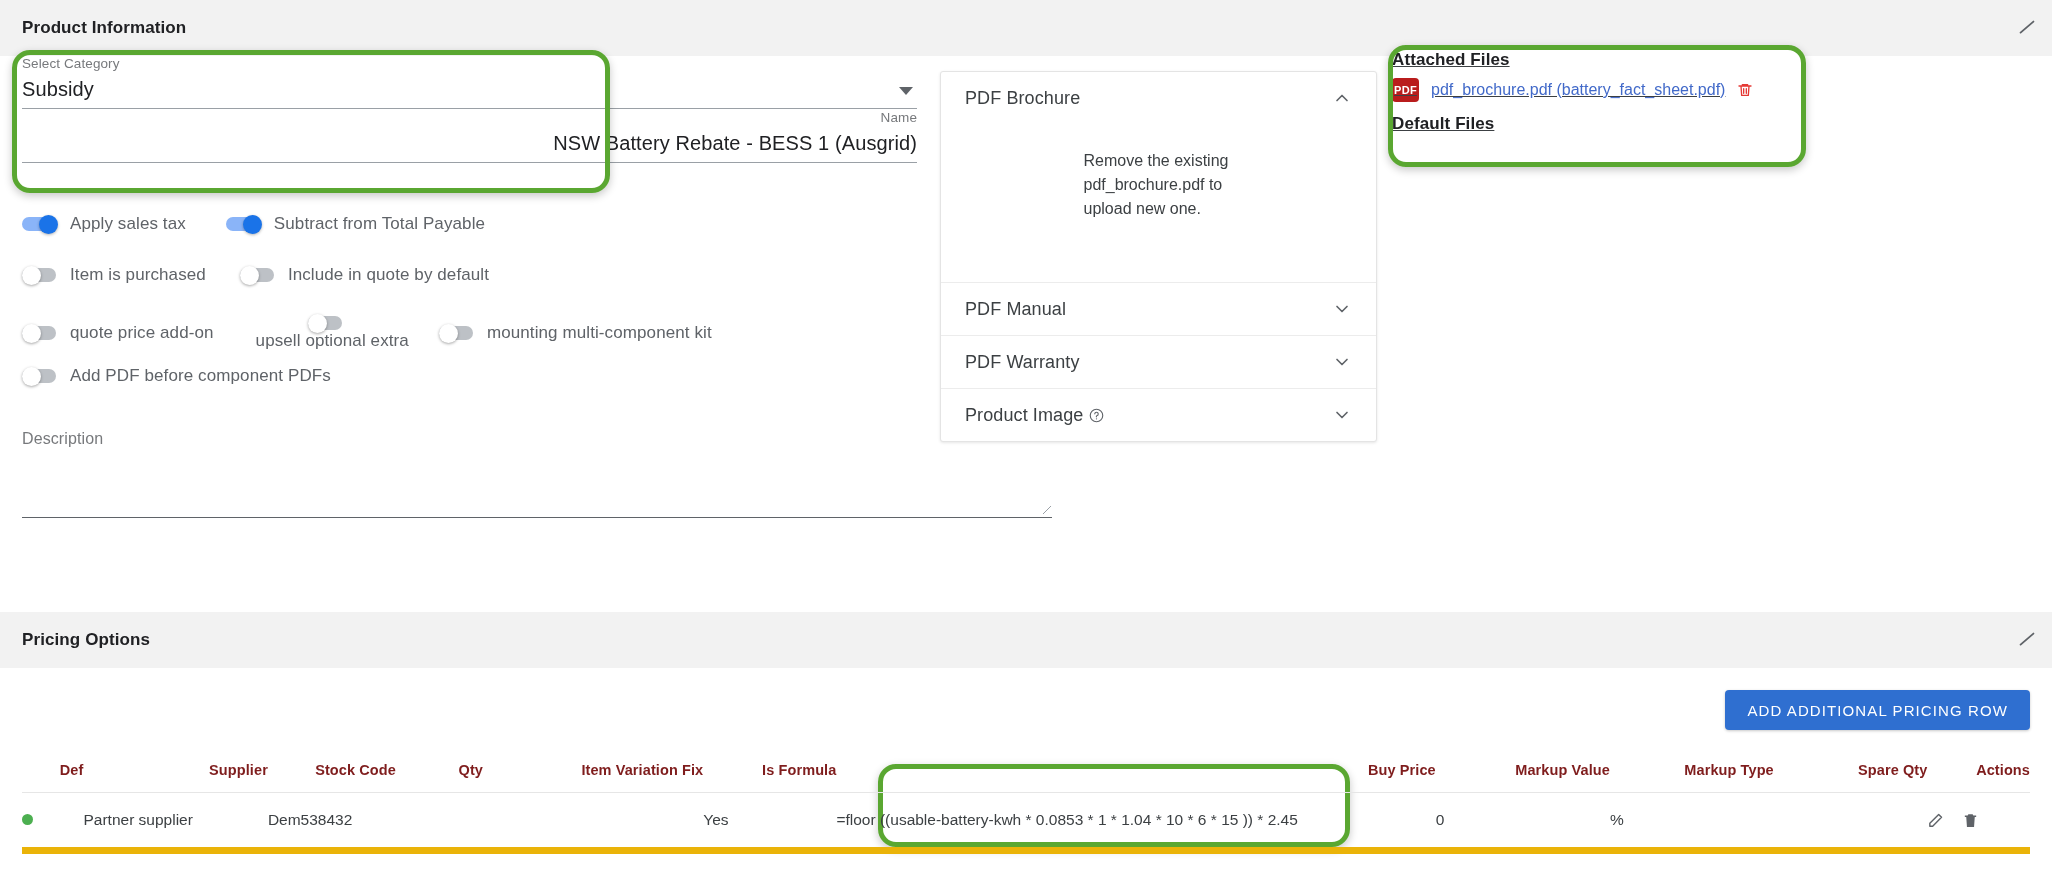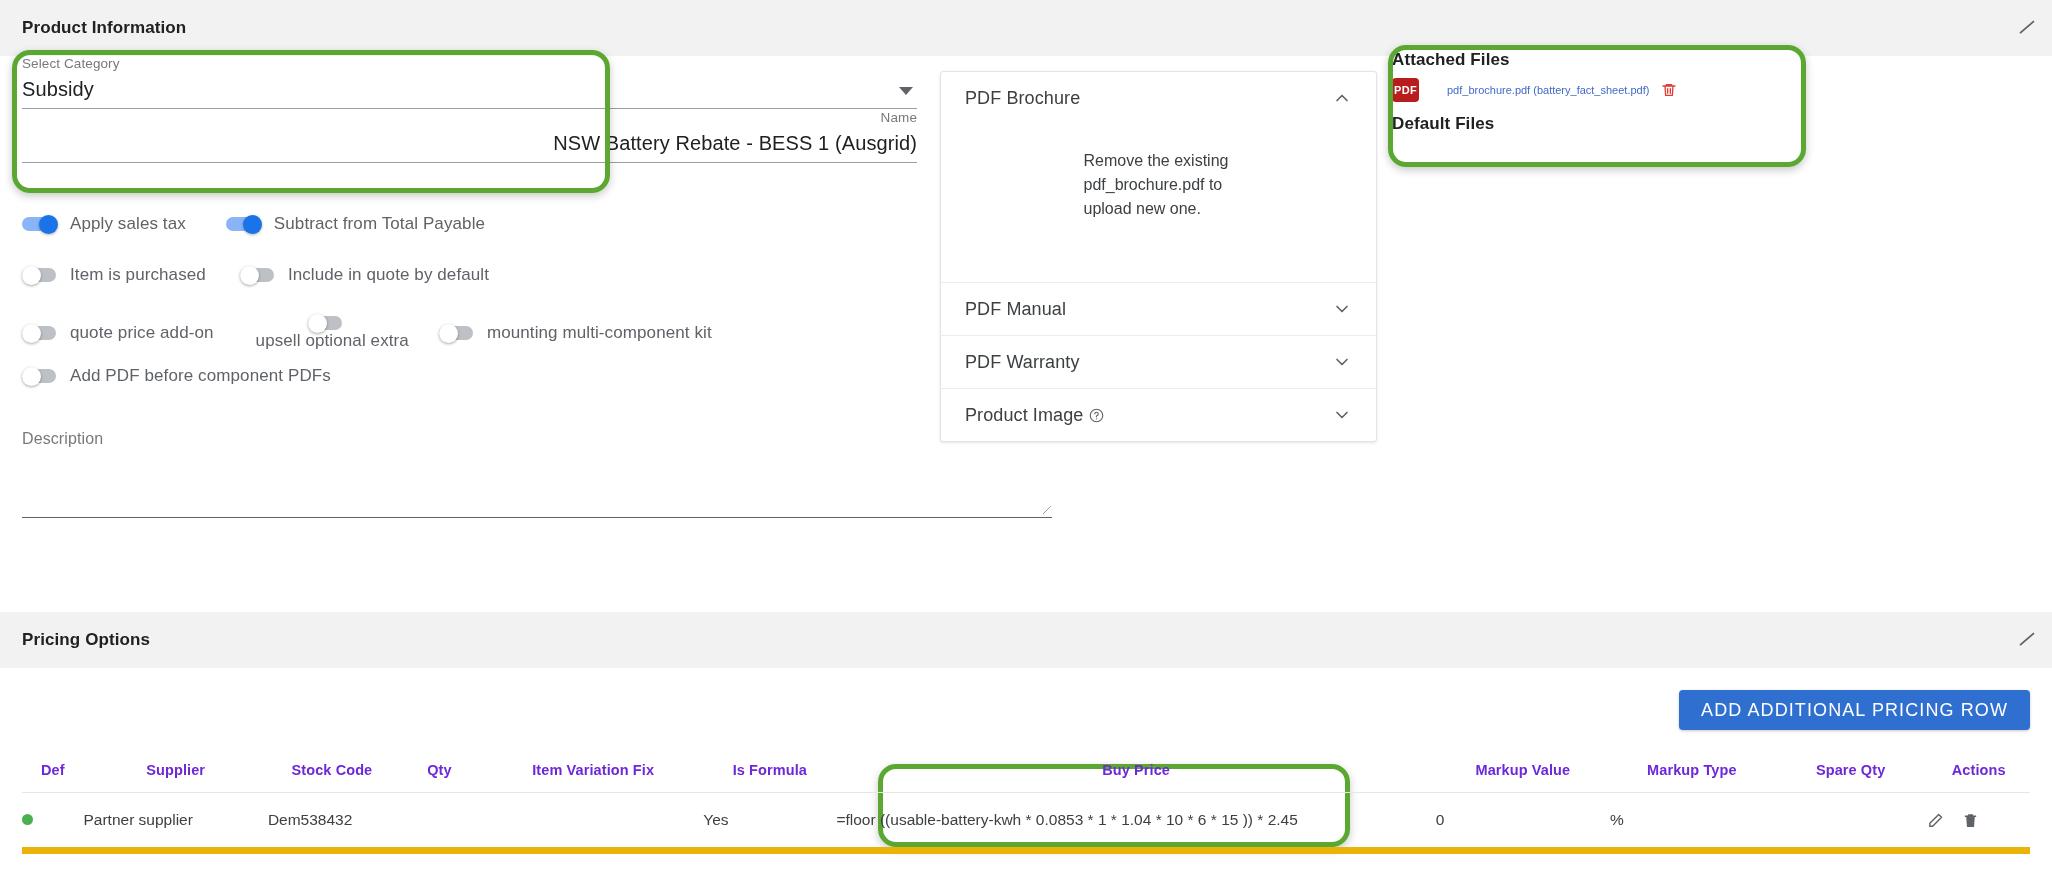--- a/index.html
+++ b/index.html
@@ -115,34 +115,35 @@
   .acc-sep { border-top: 1px solid #ececec; }
   .help-icon {
     display: inline-block; width: 15px; height: 15px; margin-left: 6px;
     vertical-align: -2px;
   }
 
   
   .files-card {
     position: absolute; left: 1392px; top: 50px; width: 410px; height: 110px;
     background: #ffffff;
+    text-decoration: underline;
   }
   .files-title {
     font-size: 17px; font-weight: bold; color: #202124; letter-spacing: .1px;
   }
   .file-row { display: flex; align-items: center; margin-top: 8px; }
   .pdf-badge {
     width: 27px; height: 24px; border-radius: 4px;
     background: #b91c1c; color: #fff;
     font-size: 11px; font-weight: bold; letter-spacing: .3px;
     display: flex; align-items: center; justify-content: center;
     flex: none;
   }
   .file-link {
-    margin-left: 28px; font-size: 11px; color: #4169c9;
+    margin-left: 12px; font-size: 16px; color: #4169c9;
     text-decoration: none; cursor: pointer;
   }
   .trash-red { margin-left: 12px; width: 16px; height: 16px; color: #e53935; cursor: pointer; }
   .default-files {
     margin-top: 12px;
     font-size: 17px; font-weight: bold; color: #202124; letter-spacing: .1px;
   }
 
   
   .hl {
@@ -152,32 +153,32 @@
     pointer-events: none;
     box-shadow: 0 3px 8px rgba(0,0,0,.22);
   }
 
   
   .add-btn {
     position: absolute; right: 22px; top: 690px;
     background: #2f6fd0; color: #ffffff;
     border: none; border-radius: 4px;
     height: 40px; padding: 0 22px;
-    font-size: 18px; font-family: "Liberation Sans", sans-serif;
+    font-size: 15px; font-family: "Liberation Sans", sans-serif;
     letter-spacing: 1.1px;
     cursor: pointer;
     box-shadow: 0 1px 3px rgba(0,0,0,.22);
   }
   table.pricing {
     position: absolute; left: 22px; top: 762px;
     width: 2008px; border-collapse: collapse;
   }
   table.pricing th {
-    text-align: center; font-size: 14.5px; font-weight: bold;
-    color: #6d28d9; padding: 0 0 14px 0; letter-spacing: .1px;
+    text-align: right; font-size: 14.5px; font-weight: bold;
+    color: #7f1d1d; padding: 0 0 14px 0; letter-spacing: .1px;
   }
   table.pricing td {
     font-size: 15.5px; color: #3c4043;
     padding: 18px 0 18px 0;
     border-top: 1px solid #e6e6e6;
     border-bottom: 7px solid #eab308;
   }
   .def-dot {
     display: inline-block; width: 11px; height: 11px; border-radius: 50%;
     background: #4caf50;

